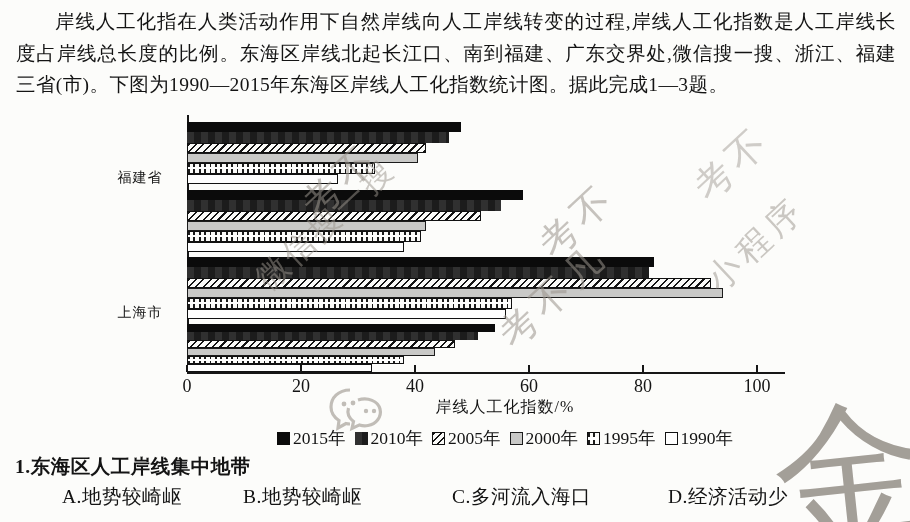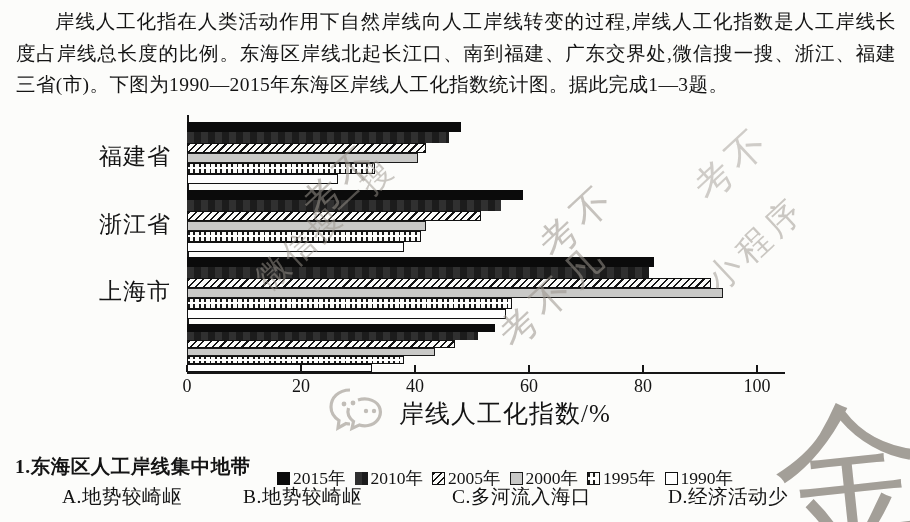--- a/index.html
+++ b/index.html
@@ -21,25 +21,25 @@
   .p-solid-dark{background:repeating-linear-gradient(90deg,#303030 0 7px,#1c1c1c 7px 14px);}
   .p-diagonal-hatch{background:repeating-linear-gradient(135deg,#141414 0 1.6px,#fafaf8 1.6px 5.2px);border:1px solid #111;}
   .p-light-gray{background:#c9c9c7;border:1px solid #1c1c1c;}
   .p-dash-grid{
     background:
       linear-gradient(180deg, rgba(0,0,0,0) 0 36%, #ffffff 36% 60%, rgba(0,0,0,0) 60%),
       repeating-linear-gradient(90deg,#1b1b1b 0 1.8px, rgba(0,0,0,0) 1.8px 5.4px);
     background-color:#fbfbf9;border:1px solid #111;
   }
   .p-white{background:#fefefe;border:1px solid #111;}
-  .cat-label{position:absolute;width:82px;text-align:left;font-size:23px;letter-spacing:1px;}
+  .cat-label{position:absolute;width:82px;text-align:center;font-size:14px;letter-spacing:1px;margin-top:28px;}
   .tick{position:absolute;width:1.6px;height:7px;background:#161616;}
   .tick-label{position:absolute;width:44px;text-align:center;font-size:18px;}
-  .axis-title{position:absolute;left:200px;top:397px;width:610px;text-align:center;font-size:25px;letter-spacing:1px;}
-  .legend{position:absolute;left:200px;top:426px;width:610px;display:flex;justify-content:center;align-items:flex-start;gap:9px;margin-top:40px;}
+  .axis-title{position:absolute;left:200px;top:397px;width:610px;text-align:center;font-size:16px;letter-spacing:1px;}
+  .legend{position:absolute;left:200px;top:426px;width:610px;display:flex;justify-content:center;align-items:flex-start;gap:9px;}
   .legend-item{display:flex;align-items:center;gap:3px;font-size:17.5px;}
   .swatch{width:13px;height:13px;box-sizing:border-box;display:inline-block;}
   
   .q-stem{position:absolute;left:15px;top:453px;font-size:19.5px;font-weight:700;letter-spacing:.5px;}
   .q-option{position:absolute;top:483px;font-size:19.5px;letter-spacing:.5px;}
   .opt-a{left:62px}.opt-b{left:243px}.opt-c{left:452px}.opt-d{left:668px}
   
   .wm{position:absolute;color:#9a948c;opacity:.55;font-size:38px;letter-spacing:6px;
       transform:rotate(-43deg);transform-origin:left center;pointer-events:none;white-space:nowrap;}
   .wm-0{left:308px;top:185px;}
@@ -70,21 +70,20 @@
       <div class="bar p-light-gray" title="福建省 2000年: 40.5" style="left: 187px; top: 153px; width: 230.85px; height: 10.3333px;"></div>
       <div class="bar p-dash-grid" title="福建省 1995年: 33" style="left: 187px; top: 163.333px; width: 188.1px; height: 10.3333px;"></div>
       <div class="bar p-white" title="福建省 1990年: 26.5" style="left: 187px; top: 173.667px; width: 151.05px; height: 10.3333px;"></div>
       <div class="cat-label" style="left: 99px; top: 141px;">福建省</div>
       <div class="bar p-solid-black" title="浙江省 2015年: 59" style="left: 187px; top: 190px; width: 336.3px; height: 10.3333px;"></div>
       <div class="bar p-solid-dark" title="浙江省 2010年: 55" style="left: 187px; top: 200.333px; width: 313.5px; height: 10.3333px;"></div>
       <div class="bar p-diagonal-hatch" title="浙江省 2005年: 51.5" style="left: 187px; top: 210.667px; width: 293.55px; height: 10.3333px;"></div>
       <div class="bar p-light-gray" title="浙江省 2000年: 42" style="left: 187px; top: 221px; width: 239.4px; height: 10.3333px;"></div>
       <div class="bar p-dash-grid" title="浙江省 1995年: 41" style="left: 187px; top: 231.333px; width: 233.7px; height: 10.3333px;"></div>
       <div class="bar p-white" title="浙江省 1990年: 38" style="left: 187px; top: 241.667px; width: 216.6px; height: 10.3333px;"></div>
-      <div class="cat-label" style="left: 99px; top: 209px;">浙江省</div>
       <div class="bar p-solid-black" title="上海市 2015年: 82" style="left: 187px; top: 257px; width: 467.4px; height: 10.3333px;"></div>
       <div class="bar p-solid-dark" title="上海市 2010年: 81" style="left: 187px; top: 267.333px; width: 461.7px; height: 10.3333px;"></div>
       <div class="bar p-diagonal-hatch" title="上海市 2005年: 92" style="left: 187px; top: 277.667px; width: 524.4px; height: 10.3333px;"></div>
       <div class="bar p-light-gray" title="上海市 2000年: 94" style="left: 187px; top: 288px; width: 535.8px; height: 10.3333px;"></div>
       <div class="bar p-dash-grid" title="上海市 1995年: 57" style="left: 187px; top: 298.333px; width: 324.9px; height: 10.3333px;"></div>
       <div class="bar p-white" title="上海市 1990年: 56" style="left: 187px; top: 308.667px; width: 319.2px; height: 10.3333px;"></div>
       <div class="cat-label" style="left: 99px; top: 276px;">上海市</div>
       <div class="bar p-solid-black" title="东海区 2015年: 54" style="left: 187px; top: 324px; width: 307.8px; height: 8px;"></div>
       <div class="bar p-solid-dark" title="东海区 2010年: 51" style="left: 187px; top: 332px; width: 290.7px; height: 8px;"></div>
       <div class="bar p-diagonal-hatch" title="东海区 2005年: 47" style="left: 187px; top: 340px; width: 267.9px; height: 8px;"></div>

